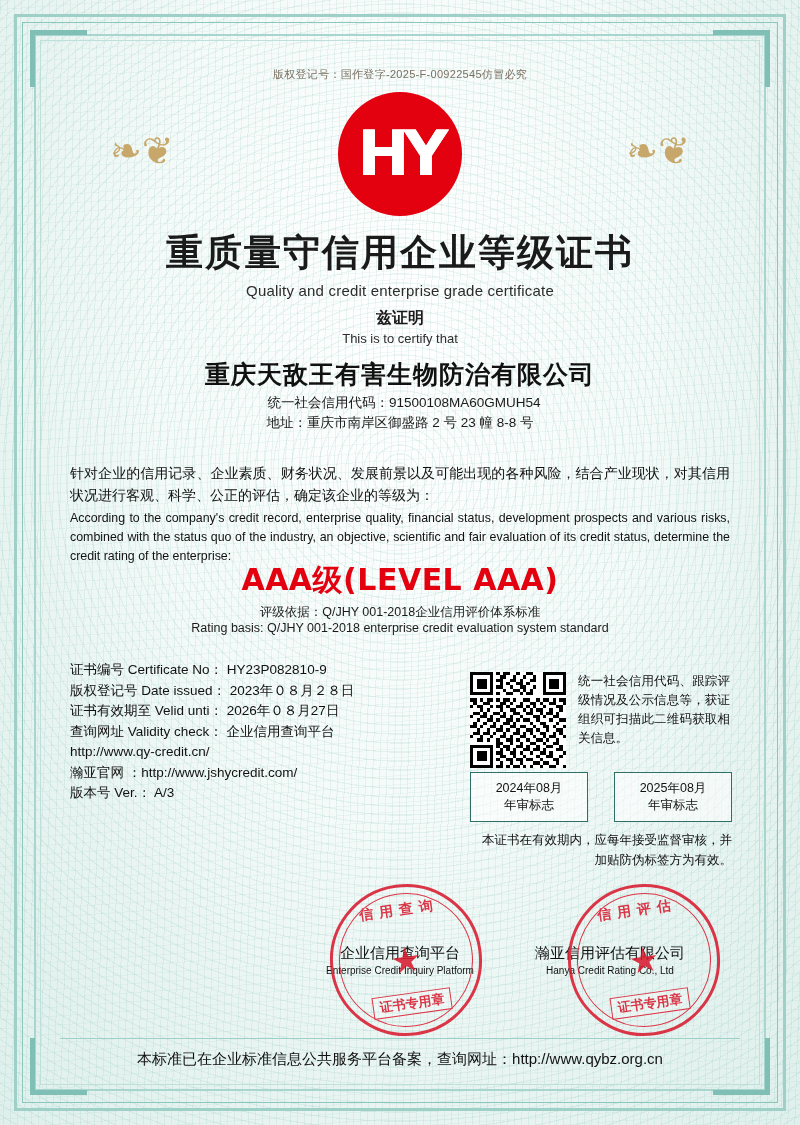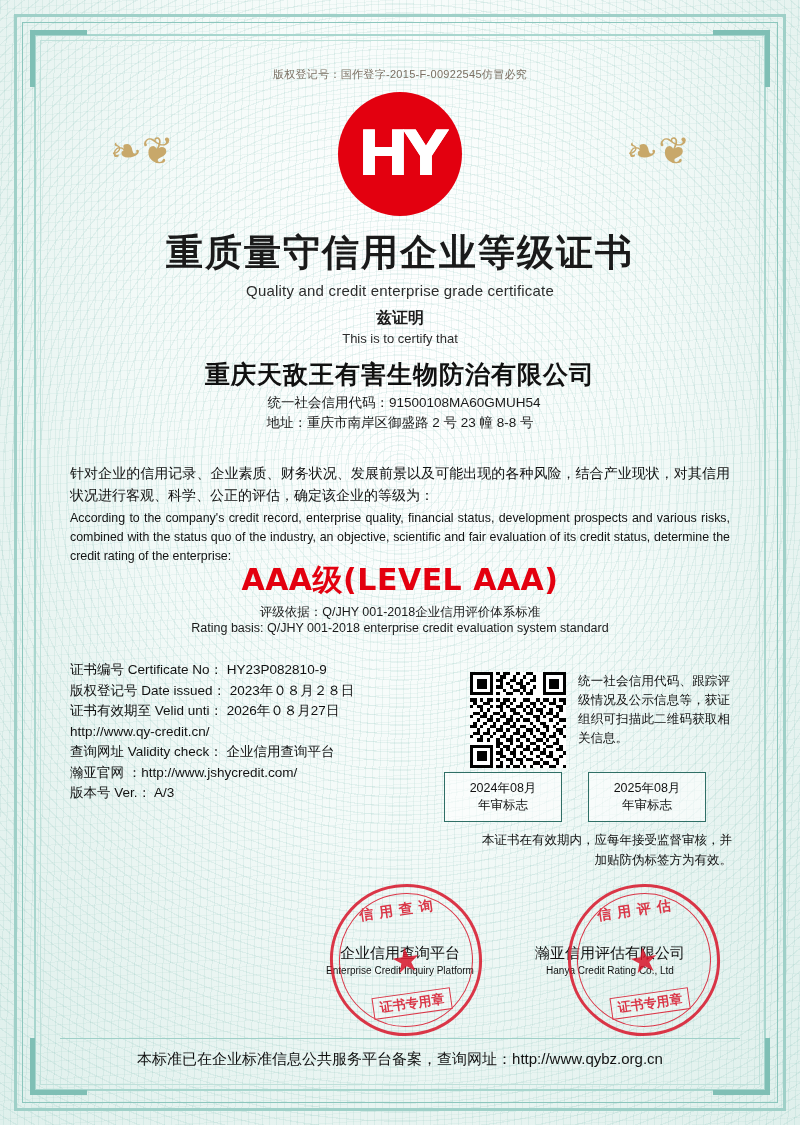--- a/index.html
+++ b/index.html
@@ -152,21 +152,21 @@
     background:#fff;
   }
   .qr svg{display:block;}
 
   .qr-note{
     position:absolute;top:672px;left:578px;width:152px;
     font-size:12.5px;color:#111;line-height:19px;text-align:justify;
   }
 
   .stamp-boxes{
-    position:absolute;top:772px;left:444px;width:262px;
+    position:absolute;top:772px;left:470px;width:262px;
     display:flex;gap:26px;
   }
   .stamp-box{
     width:126px;height:48px;border:1.5px solid #2f6f66;
     display:flex;flex-direction:column;align-items:center;justify-content:center;
     font-size:12.5px;color:#111;line-height:17px;background:rgba(255,255,255,.55);
   }
   .valid-note{
     position:absolute;top:830px;left:470px;width:262px;
     font-size:12.5px;color:#111;line-height:20px;text-align:right;
@@ -224,21 +224,21 @@
   <div class="frame-outer"></div>
   <div class="frame-mid"></div>
   <div class="frame-inner"></div>
   <div class="frame-inner2"></div>
   <div class="corner c-tl"></div>
   <div class="corner c-tr"></div>
   <div class="corner c-bl"></div>
   <div class="corner c-br"></div>
 
   <div class="copyright">
-    <span class="ctext">版权登记号：国作登字-2015-F-00922545仿冒必究</span>
+    <span class="ctext">版权登记号：国作登字-2025-F-00922545仿冒必究</span>
   </div>
 
   <div class="logo-wrap">
     <div class="flourish left">❧❦</div>
     <div class="flourish right">❧❦</div>
     <div class="logo-circle">
       <span class="logo-mark">HY</span>
     </div>
   </div>
 
@@ -270,26 +270,26 @@
     <div class="row">
       <span>版权登记号</span>
       <span>Date issued：</span>
       <span>2023年０８月２８日</span>
     </div>
     <div class="row">
       <span>证书有效期至</span>
       <span>Velid unti：</span>
       <span>2026年０８月27日</span>
     </div>
-    <div class="row">http://www.qy-credit.cn/</div>
     <div class="row">
       <span>查询网址</span>
       <span>Validity check：</span>
       <span>企业信用查询平台</span>
     </div>
+    <div class="row">http://www.qy-credit.cn/</div>
     <div class="row">
       <span>瀚亚官网</span>
       <span>：http://www.jshycredit.com/</span>
     </div>
     <div class="row">
       <span>版本号</span>
       <span>Ver.：</span>
       <span>A/3</span>
     </div>
   </div>

